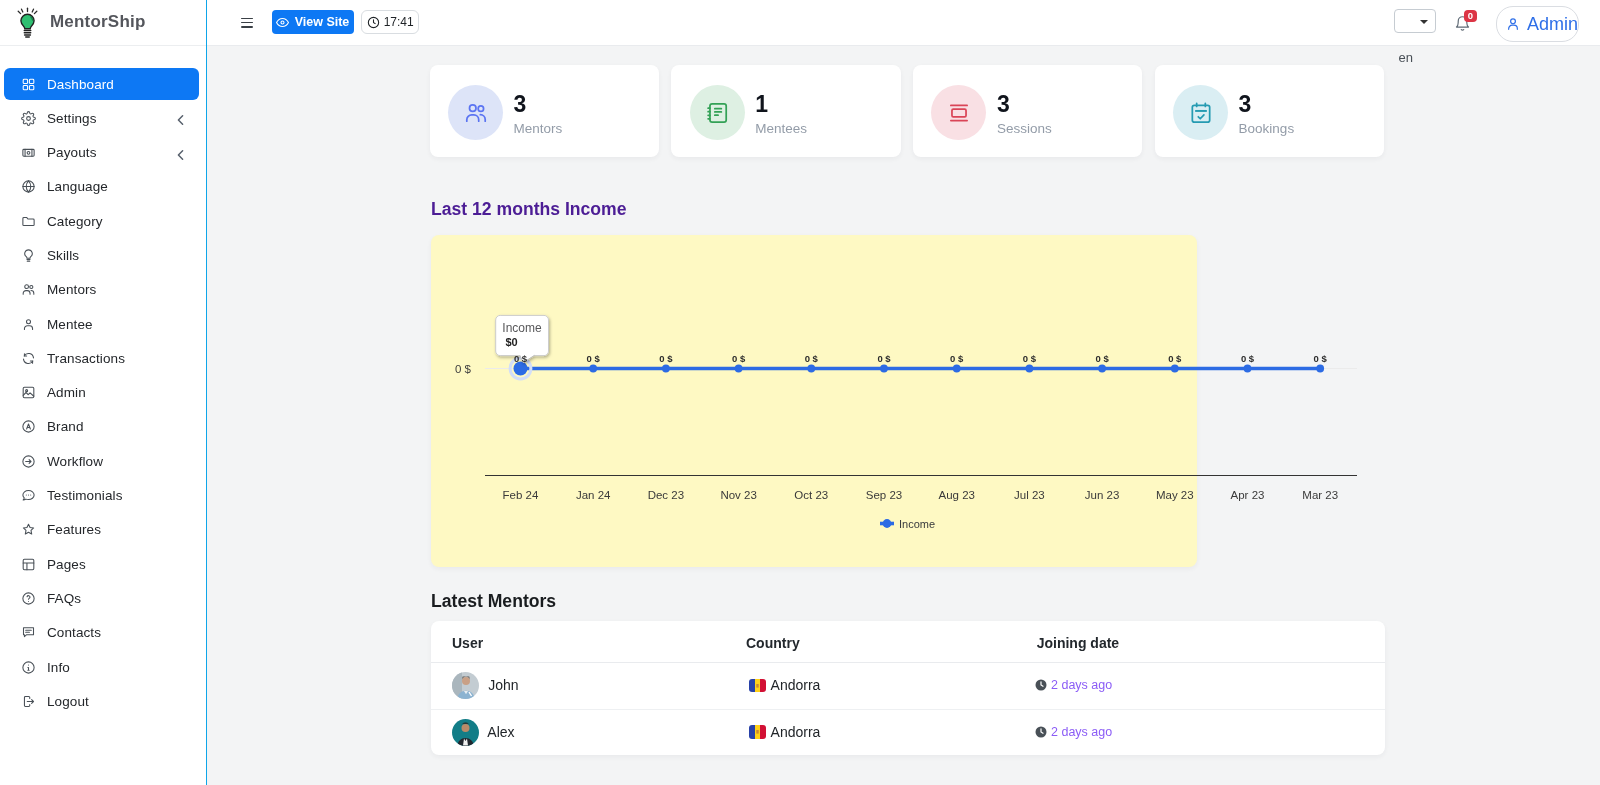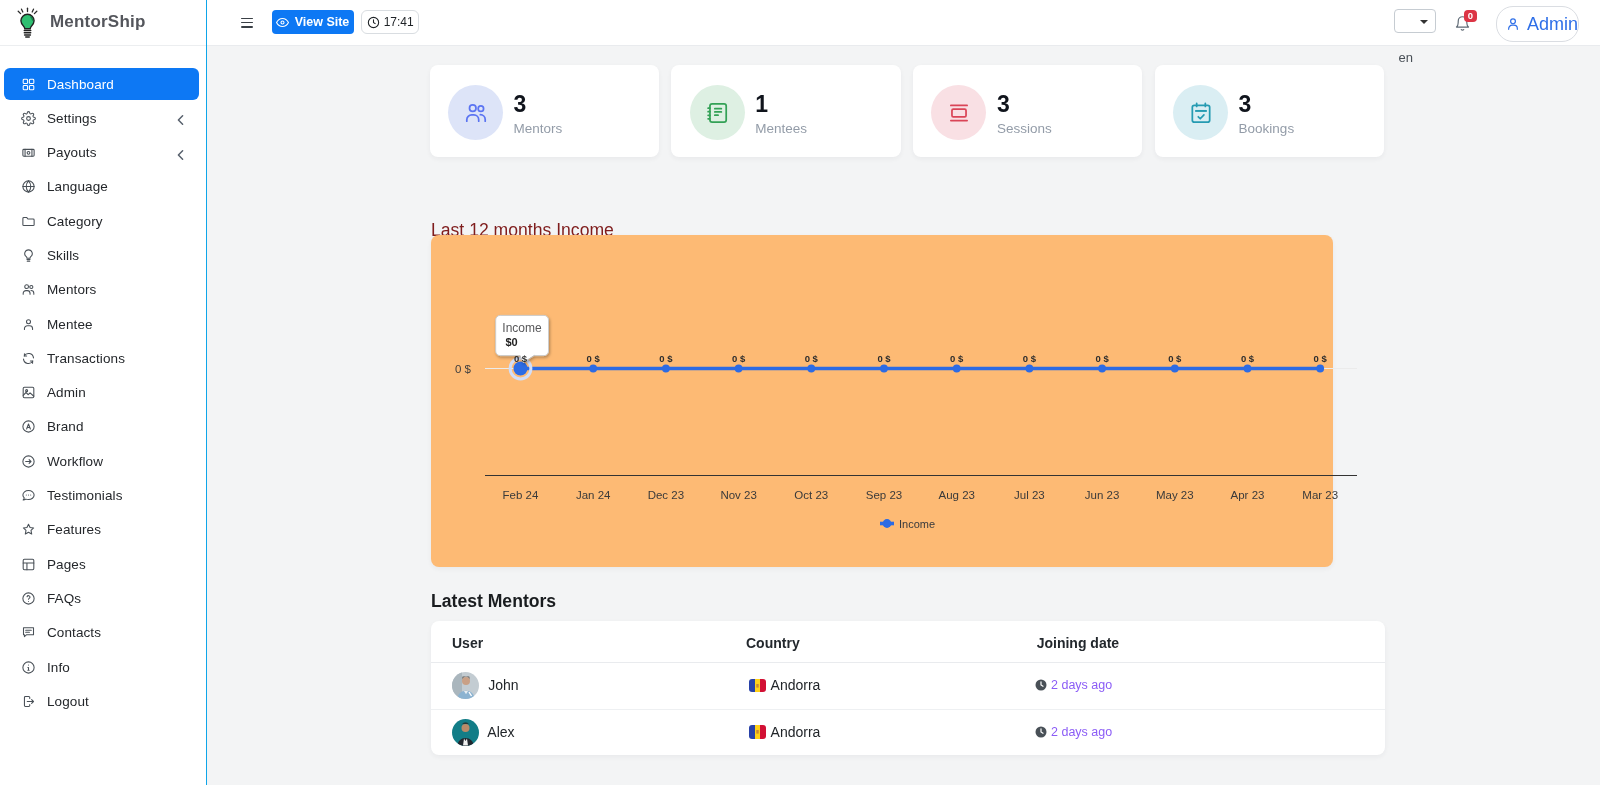--- a/index.html
+++ b/index.html
@@ -30,22 +30,22 @@
 .bell { position:absolute; left:1247px; top:14px; }
 .badge { position:absolute; left:1256.6px; top:10.3px; min-width:13.8px; height:12.2px; background:#dc3545; border-radius:4px; color:#fff; font-size:9.5px; font-weight:bold; text-align:center; line-height:12.2px; padding:0 2px; }
 .btn-admin { position:absolute; left:1289px; top:6px; width:83px; height:36px; border:1px solid #dadde2; border-radius:17px; background:#fff; color:#2e6fe8; font-size:18px; display:flex; align-items:center; justify-content:flex-end; gap:6px; }
 
 
 .scard { position:absolute; top:65px; width:229.5px; height:91.5px; background:#fff; border-radius:8px; box-shadow:0 2px 5px rgba(30,40,60,0.05); }
 .scircle { position:absolute; left:18.5px; top:20px; width:55px; height:55px; border-radius:50%; display:flex; align-items:center; justify-content:center; }
 .snum { position:absolute; left:84px; top:28px; font-size:23px; line-height:23px; font-weight:bold; color:#10141c; }
 .slab { position:absolute; left:84px; top:55.5px; font-size:13.5px; color:#939ca8; }
 
-.h-income { position:absolute; left:431px; top:220px; font-size:17.6px; font-weight:normal; color:#7f1d1d; }
-.chartcard { position:absolute; left:431px; top:234.5px; width:902px; height:332px; background:#fdba74; border-radius:8px; box-shadow:0 2px 5px rgba(30,40,60,0.05); }
+.h-income { position:absolute; left:431px; top:199px; font-size:17.6px; font-weight:bold; color:#4c1d95; }
+.chartcard { position:absolute; left:431px; top:234.5px; width:766px; height:332px; background:#fef9c3; border-radius:8px; box-shadow:0 2px 5px rgba(30,40,60,0.05); }
 
 
 .h-mentors { position:absolute; left:431px; top:590.5px; font-size:17.6px; font-weight:bold; color:#191c1f; }
 .tablecard { position:absolute; left:431px; top:620.7px; width:953.5px; height:134.5px; background:#fff; border-radius:8px; box-shadow:0 2px 5px rgba(30,40,60,0.05); overflow:hidden; }
 .th { position:absolute; top:2px; height:41px; display:flex; align-items:center; font-size:14px; font-weight:bold; color:#23282d; }
 .thline { position:absolute; left:0; top:41px; width:953.5px; border-top:1px solid #e9ebee; }
 .rowline { position:absolute; left:0; top:88.2px; width:953.5px; border-top:1px solid #eef0f2; }
 .cell { position:absolute; display:flex; align-items:center; font-size:14px; color:#212529; }
 .avatar { width:27px; height:27px; border-radius:50%; overflow:hidden; flex:none; }
 .flag { width:16.6px; height:13.3px; border-radius:3px; overflow:hidden; flex:none; margin-right:5px; }

